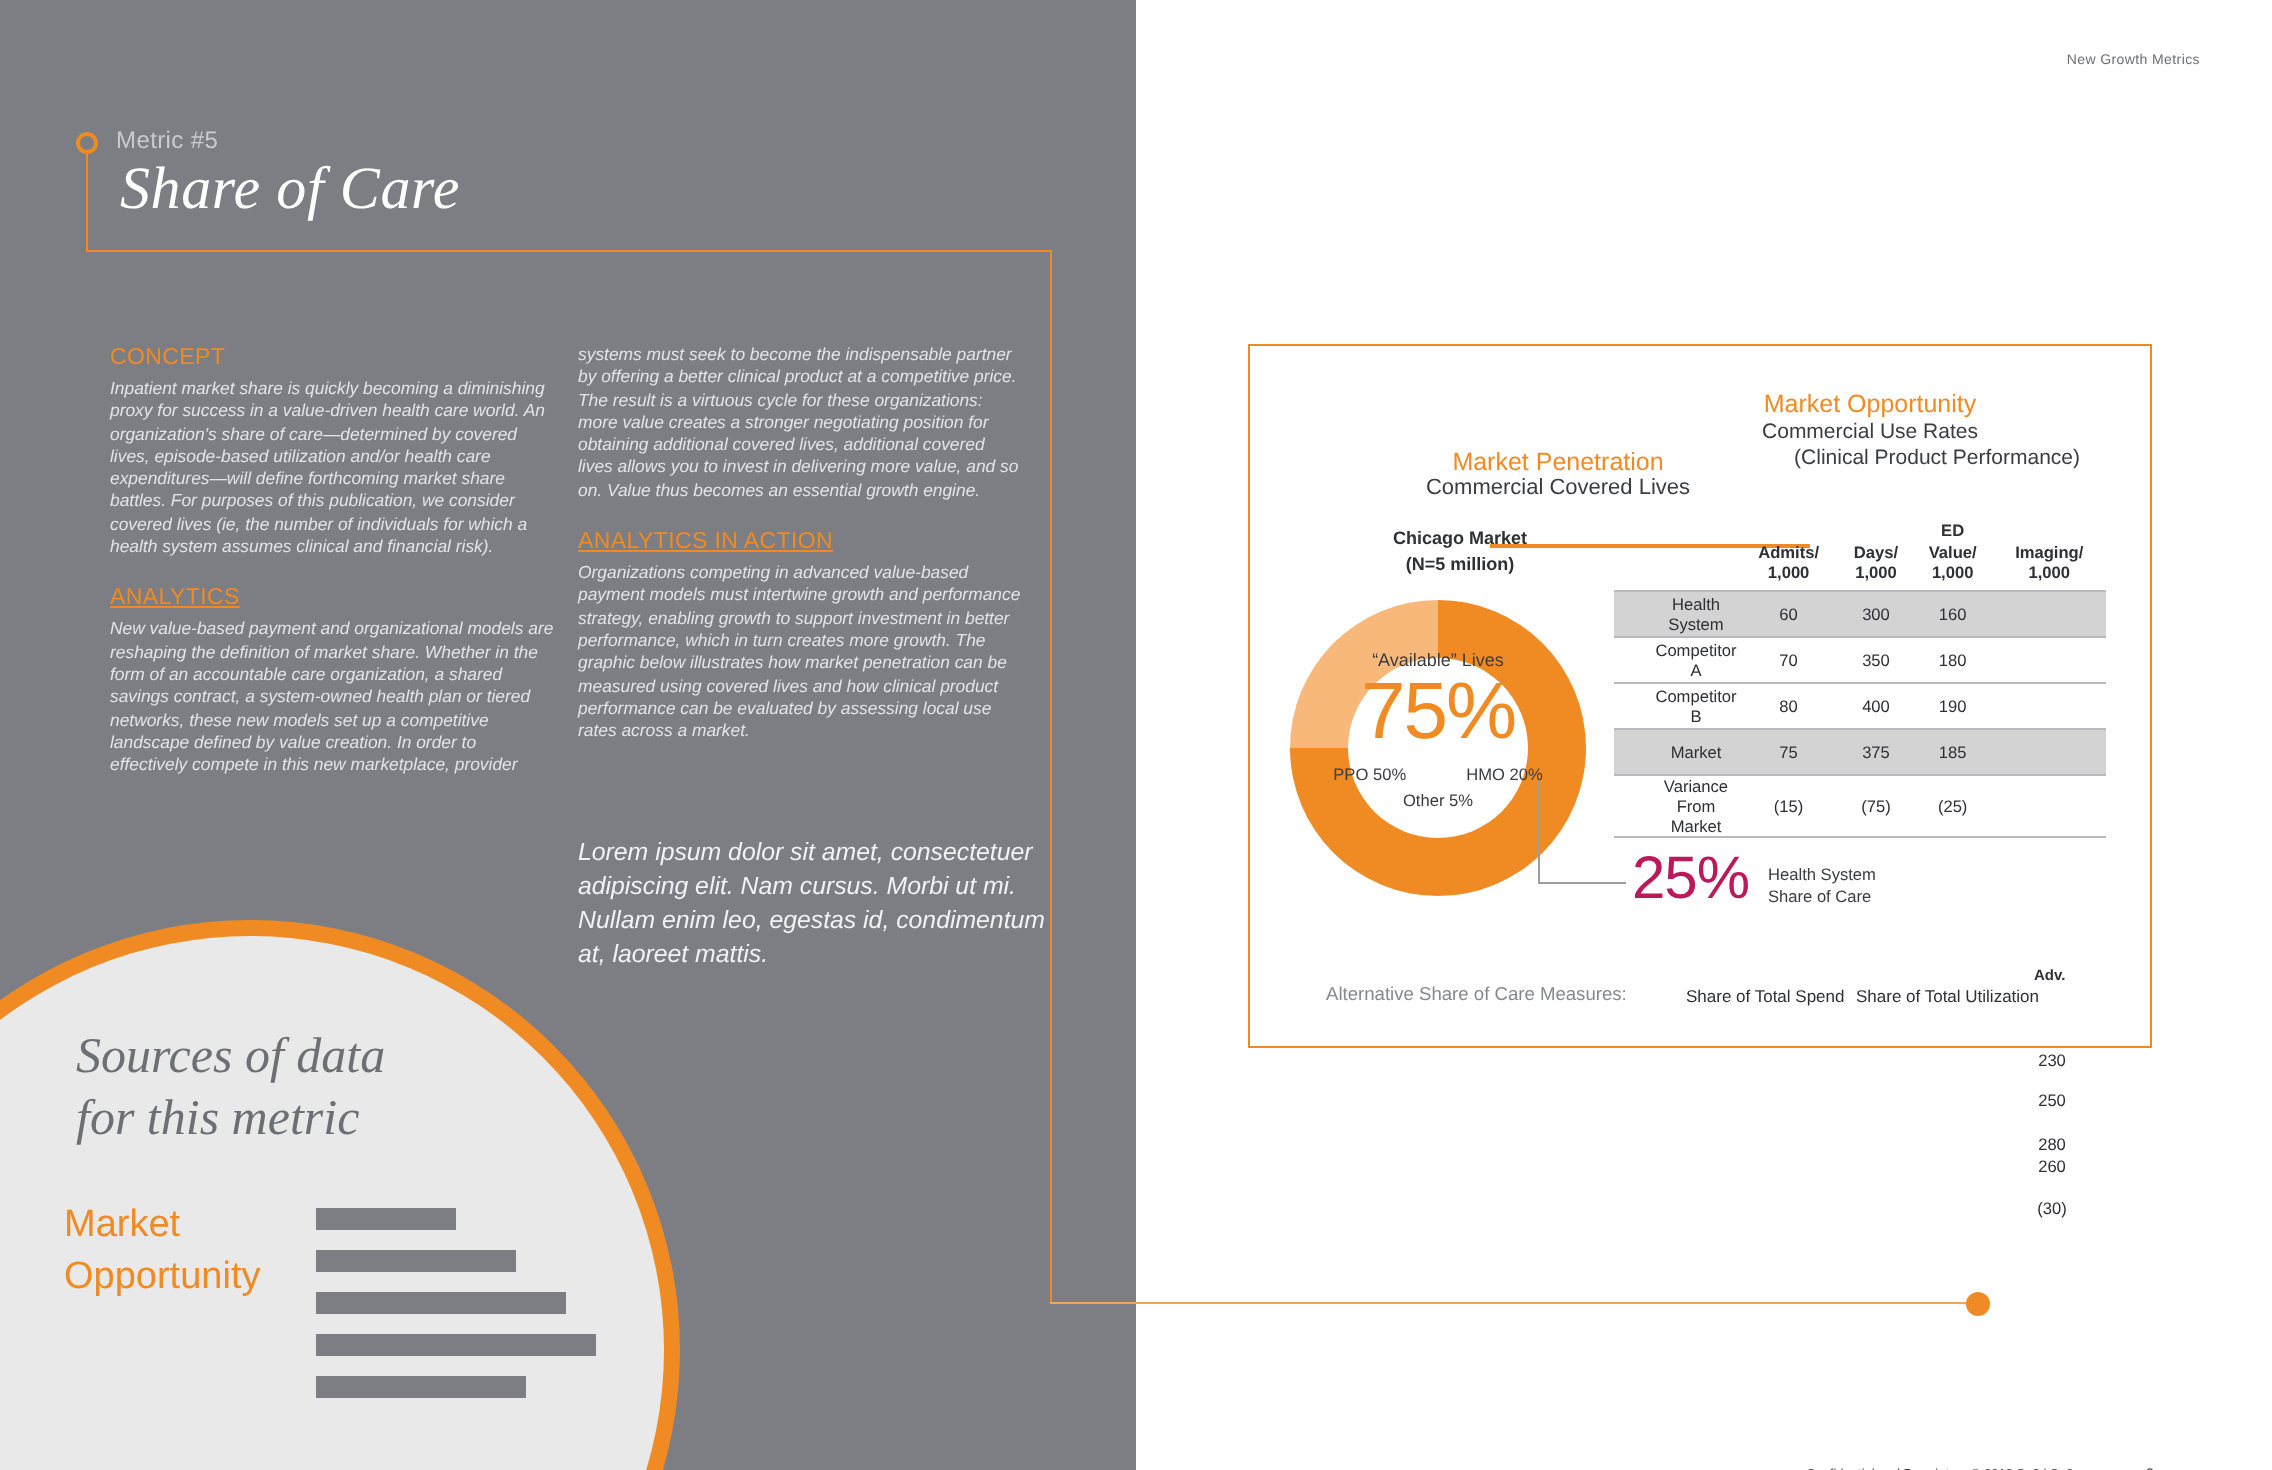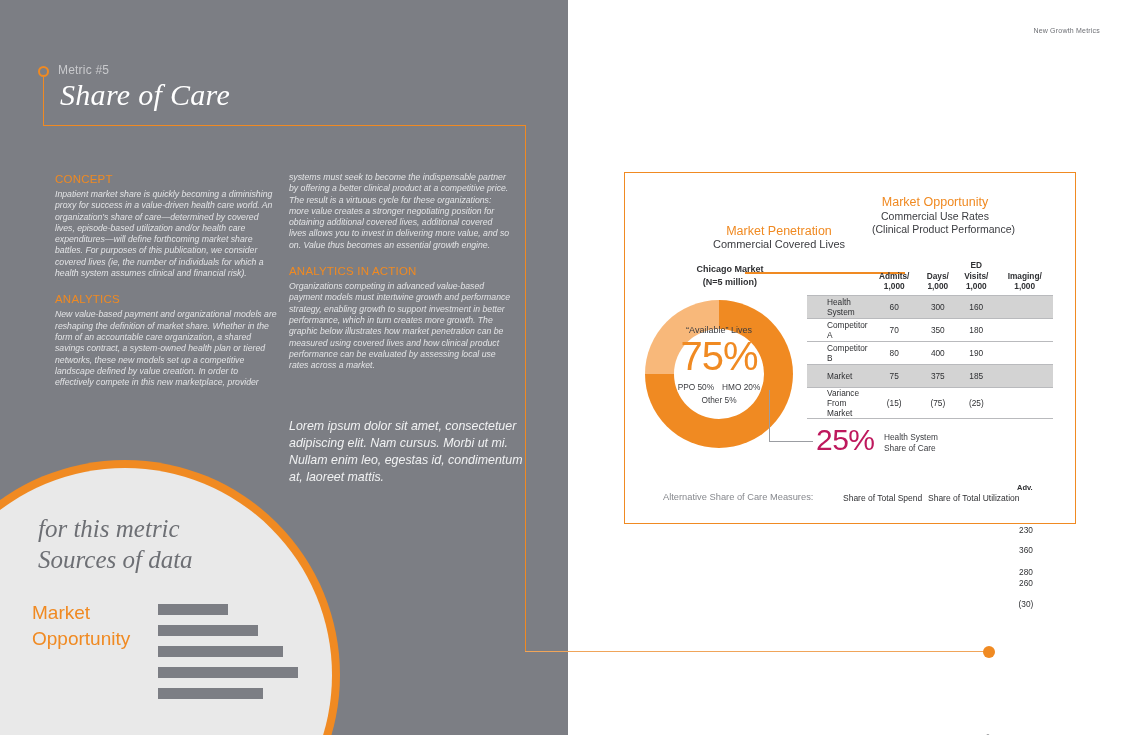--- a/index.html
+++ b/index.html
@@ -57,21 +57,21 @@
   }
 
   
   .col{position:absolute;width:222px;font-size:8.7px;line-height:11.3px;color:#e3e4e6;}
   .col-left{left:55px;top:172px;}
   .col-right{left:289px;top:172px;}
   .sec-head{
     color:#f08a22;font-size:11.5px;line-height:14px;
     letter-spacing:.2px;margin-bottom:3px;
   }
-  .sec-head.second{margin-top:13px;}
+  .sec-head.second{margin-top:13px;text-decoration:underline;}
   .para{margin:0 0 0 0;font-style:italic;}
 
   .lorem{
     position:absolute;left:289px;top:418px;width:235px;
     font-size:12.4px;line-height:17px;color:#f1f2f3;font-style:italic;
   }
 
   
   .circle-wrap{
     position:absolute;left:-90px;top:460px;width:430px;height:430px;
@@ -122,21 +122,21 @@
   }
   .mo-title{
     position:absolute;left:830px;top:195px;width:210px;text-align:center;
     font-size:12.5px;color:#f08a22;
   }
   .mo-sub1{
     position:absolute;left:830px;top:210px;width:210px;text-align:center;
     font-size:10.5px;color:#3b3c40;
   }
   .mo-sub2{
-    position:absolute;left:872px;top:223px;width:210px;text-align:left;
+    position:absolute;left:830px;top:223px;width:210px;text-align:right;
     font-size:10.5px;color:#3b3c40;
   }
 
   .chicago{
     position:absolute;left:650px;top:263px;width:160px;text-align:center;
     font-size:9px;line-height:12.5px;font-weight:bold;color:#2f3033;
   }
   .connector{
     position:absolute;left:745px;top:272px;width:160px;height:1.6px;background:#f08a22;
   }
@@ -155,38 +155,38 @@
     font-size:9px;color:#3b3c40;
   }
   .donut-pct{
     position:absolute;left:645px;top:334px;width:148px;text-align:center;
     font-size:40px;color:#f08a22;letter-spacing:-1px;
   }
   .donut-mix{
     position:absolute;left:634px;top:382px;width:170px;text-align:center;
     font-size:8.3px;color:#3b3c40;
   }
-  .donut-mix span{display:inline-block;margin:0 4px;}
+  .donut-mix span{display:inline-block;margin:0 15px;}
   .donut-mix2{
     position:absolute;left:645px;top:395px;width:148px;text-align:center;
     font-size:8.3px;color:#3b3c40;
   }
 
   
   .callout-v{position:absolute;left:769px;top:390px;width:1px;height:52px;background:#9b9da2;}
   .callout-h{position:absolute;left:769px;top:441px;width:44px;height:1px;background:#9b9da2;}
   .callout-pct{position:absolute;left:816px;top:423px;font-size:30px;color:#be185d;letter-spacing:-.5px;}
   .callout-txt{position:absolute;left:884px;top:432px;font-size:8.3px;line-height:11px;color:#3b3c40;}
 
   
   .tbl{position:absolute;left:807px;top:260px;width:246px;border-collapse:collapse;}
   .tbl th,.tbl td{font-size:8.3px;color:#2f3033;padding:0;}
   .tbl th{font-weight:bold;vertical-align:bottom;text-align:center;line-height:10.5px;padding-bottom:3px;}
   .tbl th.lbl{width:62px;}
-  .tbl td.lbl{text-align:left;padding-left:20px;line-height:10px;margin-left:27px;}
+  .tbl td.lbl{text-align:center;padding-left:20px;line-height:10px;margin-left:27px;}
   .tbl td{text-align:center;height:22px;}
   .tbl tr.shaded td{background:#d3d3d3;}
   .tbl tr.lined td{border-bottom:1px solid #b9babd;}
   .tbl tr.headrow th{border-bottom:1px solid #b9babd;}
 
   
   .alt-label{position:absolute;left:663px;top:492px;font-size:9.3px;color:#86888d;}
   .alt-1{position:absolute;left:843px;top:493px;font-size:8.5px;color:#2f3033;}
   .alt-2{position:absolute;left:928px;top:493px;font-size:8.5px;color:#2f3033;}
   .alt-adv{position:absolute;left:1017px;top:483px;font-size:7.5px;font-weight:bold;color:#2f3033;}
@@ -225,22 +225,22 @@
     <p class="para">Organizations competing in advanced value-based payment models must intertwine growth and performance strategy, enabling growth to support investment in better performance, which in turn creates more growth. The graphic below illustrates how market penetration can be measured using covered lives and how clinical product performance can be evaluated by assessing local use rates across a market.</p>
   </div>
 
   <div class="lorem">Lorem ipsum dolor sit amet, consectetuer adipiscing elit. Nam cursus. Morbi ut mi. Nullam enim leo, egestas id, condimentum at, laoreet mattis.</div>
 
   <div class="circle-wrap">
     <div class="circle-ring"></div>
     <div class="circle-inner"></div>
   </div>
   <div class="sources-title">
+    <div>Sources of data</div>
     <div>for this metric</div>
-    <div>Sources of data</div>
   </div>
   <div class="mo-label">
     <div>Market</div>
     <div>Opportunity</div>
   </div>
   <div class="bars" id="bars">
       <div class="bar" style="width: 70px;"></div>
       <div class="bar" style="width: 100px;"></div>
       <div class="bar" style="width: 125px;"></div>
       <div class="bar" style="width: 140px;"></div>
@@ -296,21 +296,21 @@
             <div>Admits/</div>
             <div>1,000</div>
           </th>
           <th>
             <div>&nbsp;</div>
             <div>Days/</div>
             <div>1,000</div>
           </th>
           <th>
             <div>ED</div>
-            <div>Visits/</div>
+            <div>Value/</div>
             <div>1,000</div>
           </th>
           <th>
             <div>&nbsp;</div>
             <div>Imaging/</div>
             <div>1,000</div>
           </th>
         </tr>
     </thead>
     <tbody id="tbody">
@@ -364,19 +364,19 @@
       </tbody>
   </table>
 
   <div class="alt-label">Alternative Share of Care Measures:</div>
   <div class="alt-1">Share of Total Spend</div>
   <div class="alt-2">Share of Total Utilization</div>
   <div class="alt-adv">Adv.</div>
 
   <div id="overflow">
       <div class="ov" style="left: 1006px; top: 525px;">230</div>
-      <div class="ov" style="left: 1006px; top: 545px;">360</div>
+      <div class="ov" style="left: 1006px; top: 545px;">250</div>
       <div class="ov" style="left: 1006px; top: 567px;">280</div>
       <div class="ov" style="left: 1006px; top: 578px;">260</div>
       <div class="ov" style="left: 1006px; top: 599px;">(30)</div>
     </div>
 
 </div>
 
 </body></html>

